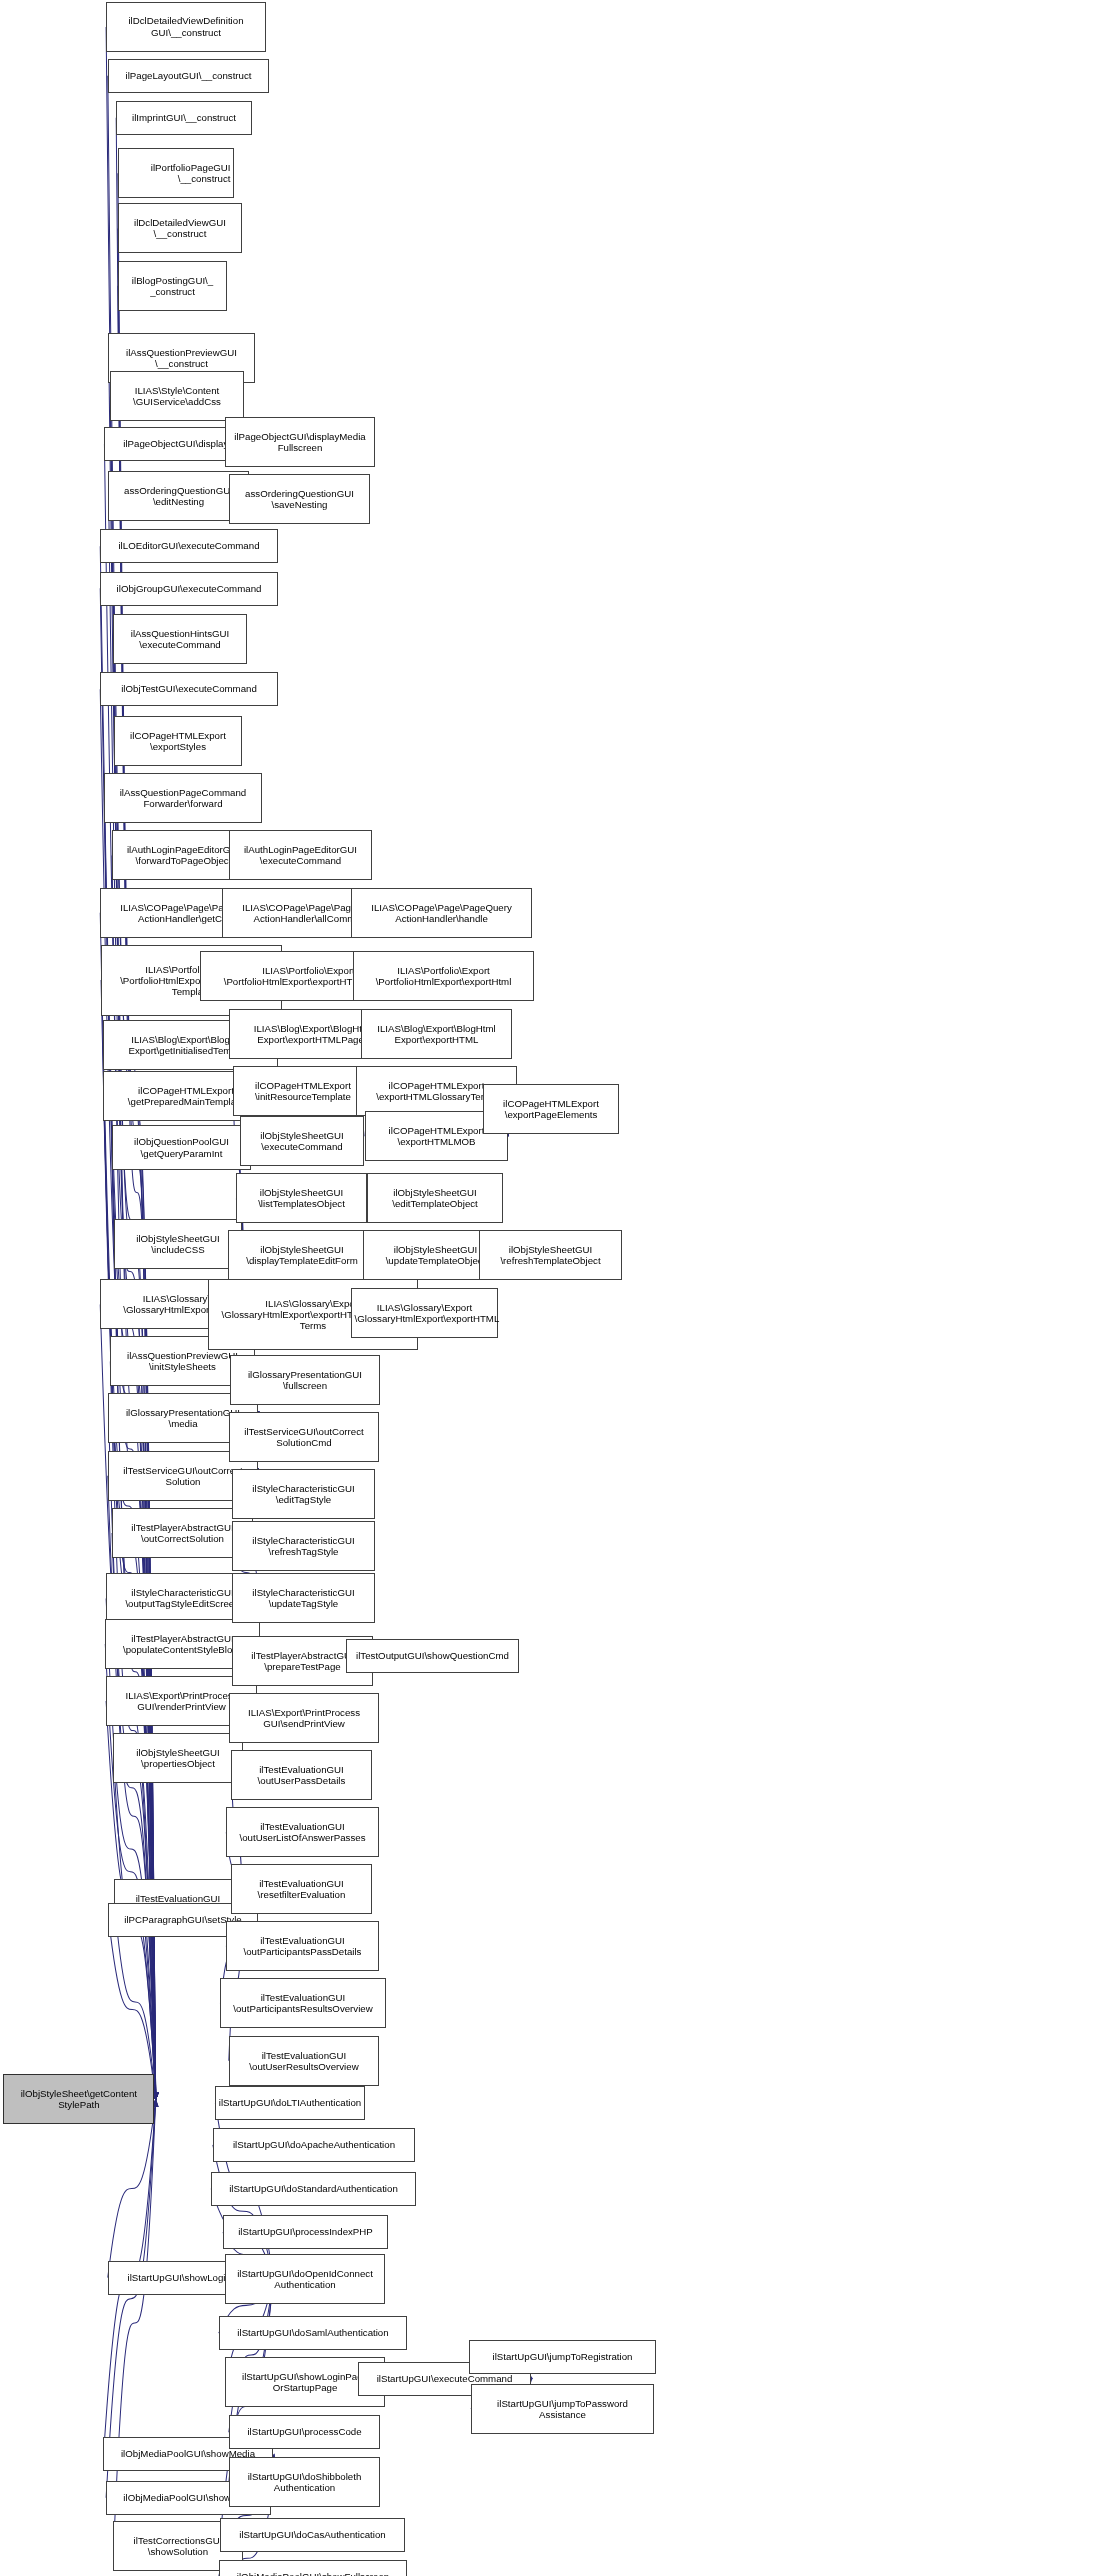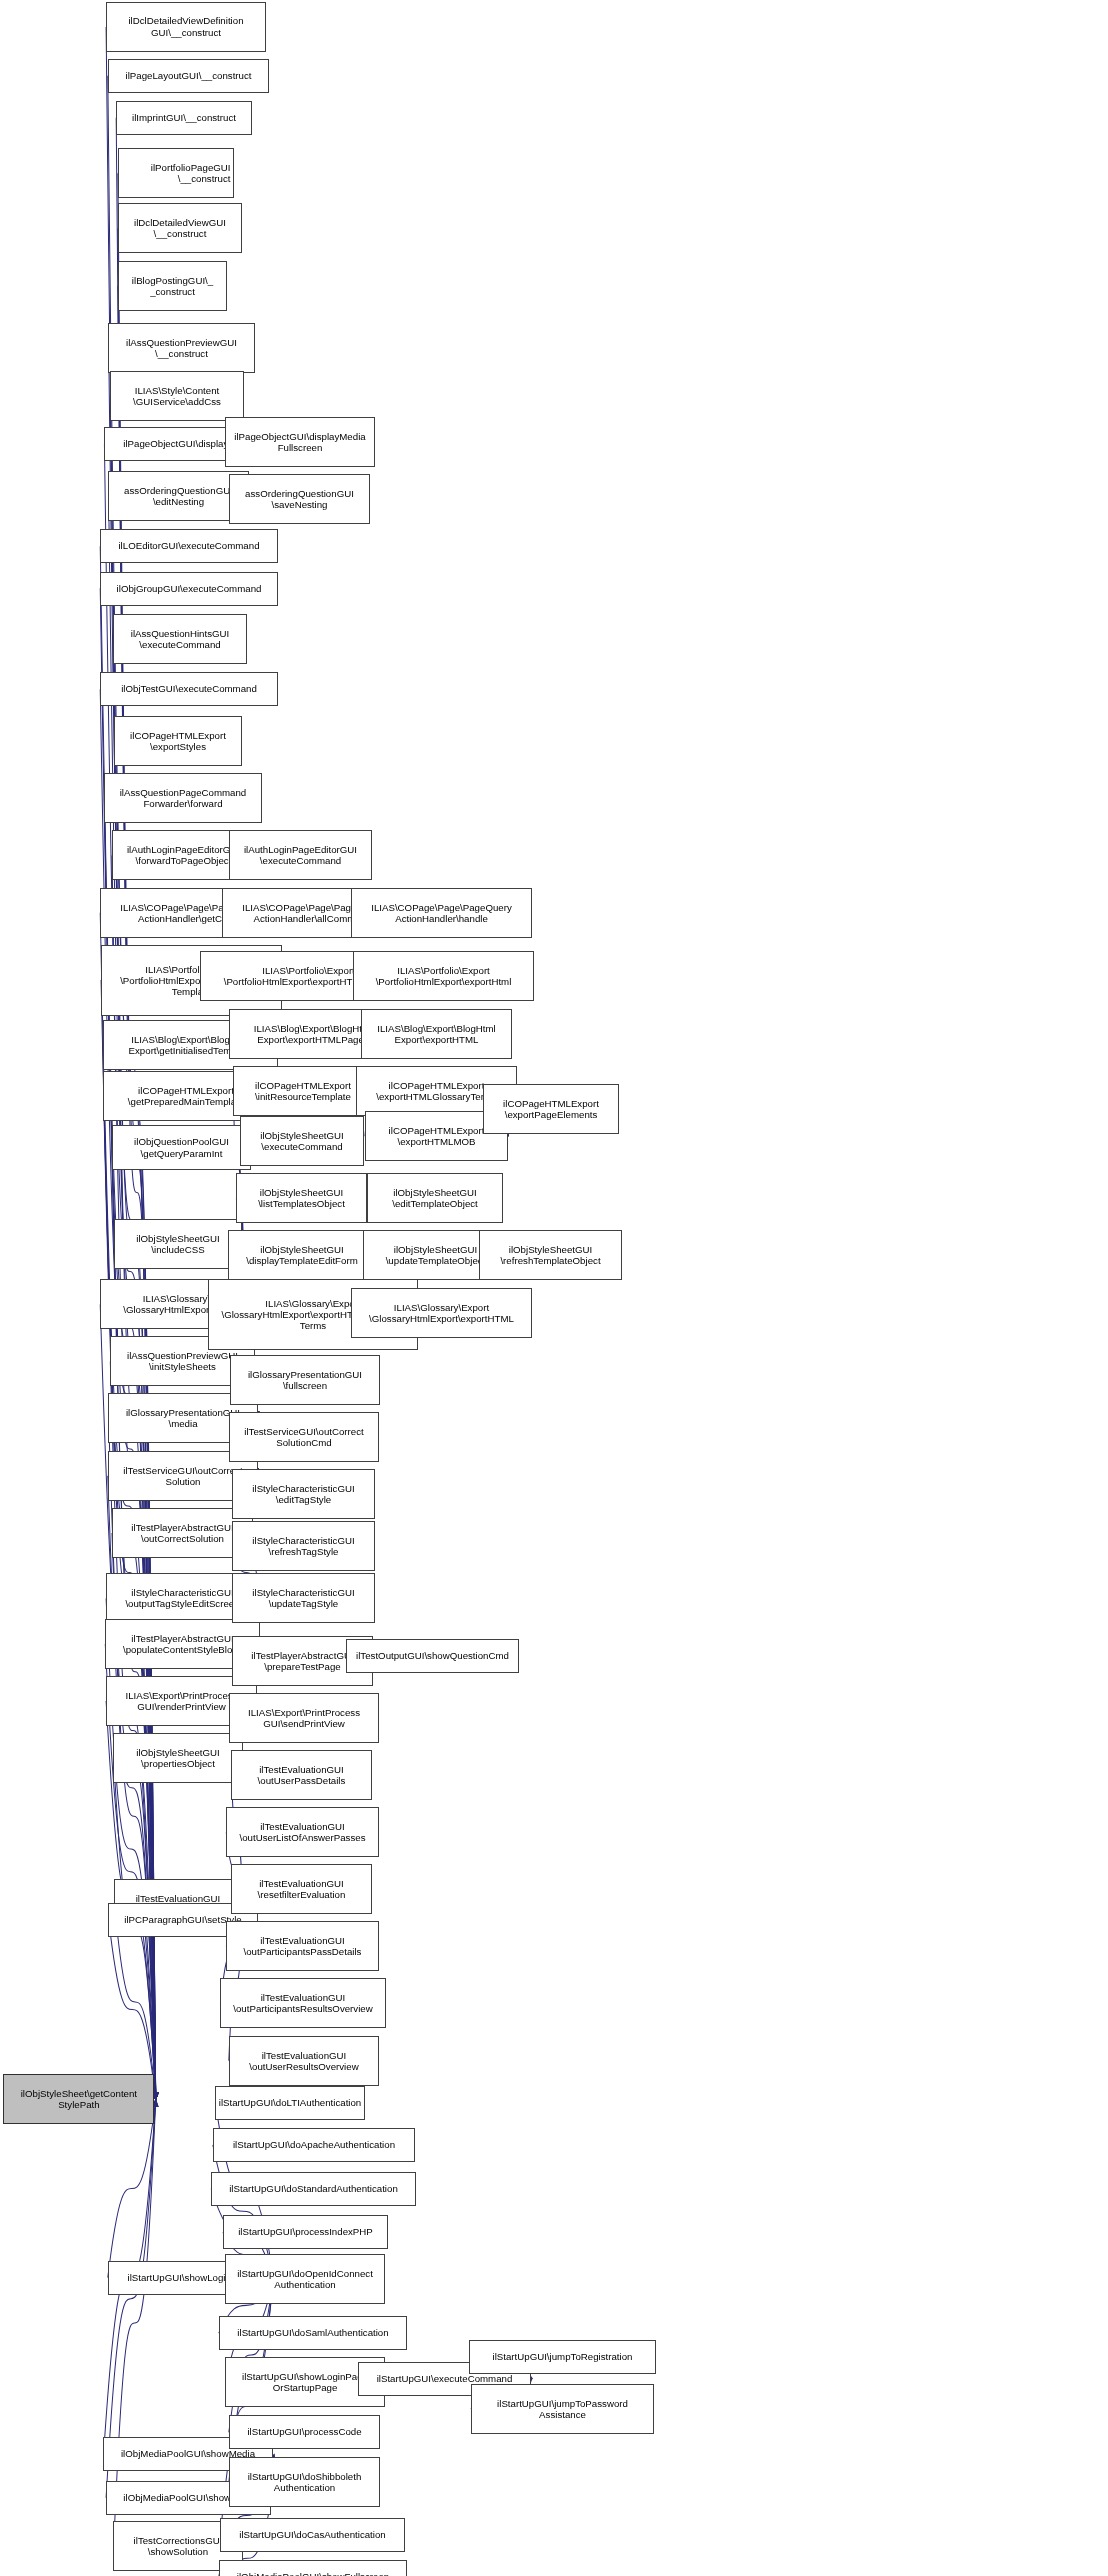--- a/index.html
+++ b/index.html
@@ -135,21 +135,21 @@
 \__construct</span>
     </div>
     <div class="node" style="left: 118px; top: 203px; width: 124px; height: 50px;">
       <span>ilDclDetailedViewGUI
 \__construct</span>
     </div>
     <div class="node" style="left: 118px; top: 261px; width: 109px; height: 50px;">
       <span>ilBlogPostingGUI\_
 _construct</span>
     </div>
-    <div class="node" style="left: 108px; top: 323px; width: 147px; height: 50px;">
+    <div class="node" style="left: 108px; top: 333px; width: 147px; height: 50px;">
       <span>ilAssQuestionPreviewGUI
 \__construct</span>
     </div>
     <div class="node" style="left: 110px; top: 371px; width: 134px; height: 50px;">
       <span>ILIAS\Style\Content
 \GUIService\addCss</span>
     </div>
     <div class="node" style="left: 104px; top: 427px; width: 170px; height: 34px;">
       <span>ilPageObjectGUI\displayMedia</span>
     </div>
@@ -417,21 +417,21 @@
 \exportHTMLMOB</span>
     </div>
     <div class="node" style="left: 367px; top: 1173px; width: 136px; height: 50px;">
       <span>ilObjStyleSheetGUI
 \editTemplateObject</span>
     </div>
     <div class="node" style="left: 363px; top: 1230px; width: 145px; height: 50px;">
       <span>ilObjStyleSheetGUI
 \updateTemplateObject</span>
     </div>
-    <div class="node" style="left: 351px; top: 1288px; width: 181px; height: 50px;">
+    <div class="node" style="left: 351px; top: 1288px; width: 147px; height: 50px;">
       <span>ILIAS\Glossary\Export
 \GlossaryHtmlExport\exportHTML</span>
     </div>
     <div class="node" style="left: 346px; top: 1639px; width: 173px; height: 34px;">
       <span>ilTestOutputGUI\showQuestionCmd</span>
     </div>
     <div class="node" style="left: 358px; top: 2362px; width: 173px; height: 34px;">
       <span>ilStartUpGUI\executeCommand</span>
     </div>
     <div class="node" style="left: 483px; top: 1084px; width: 136px; height: 50px;">

